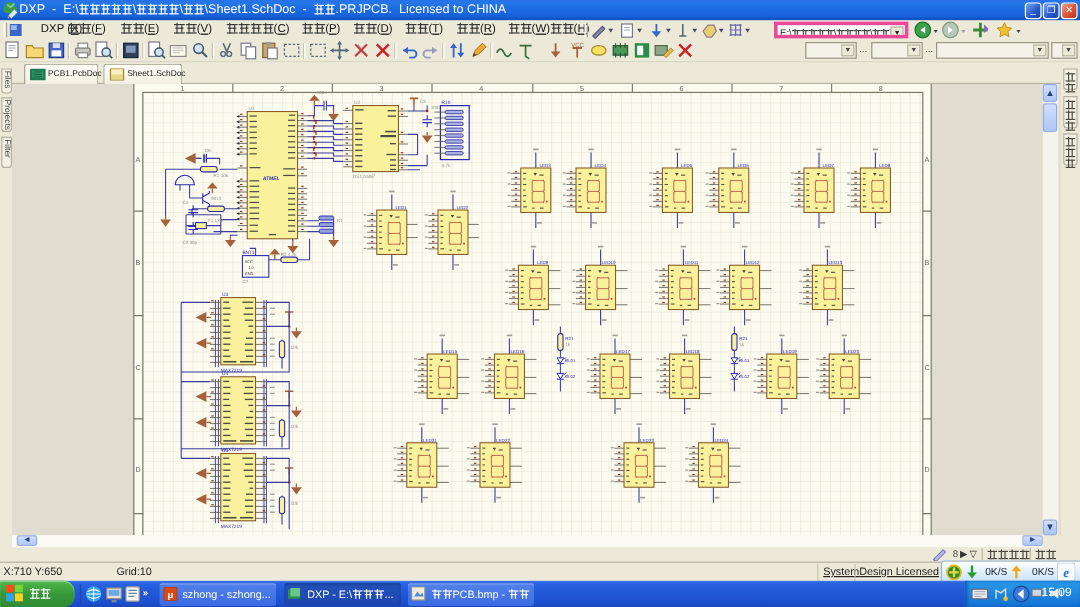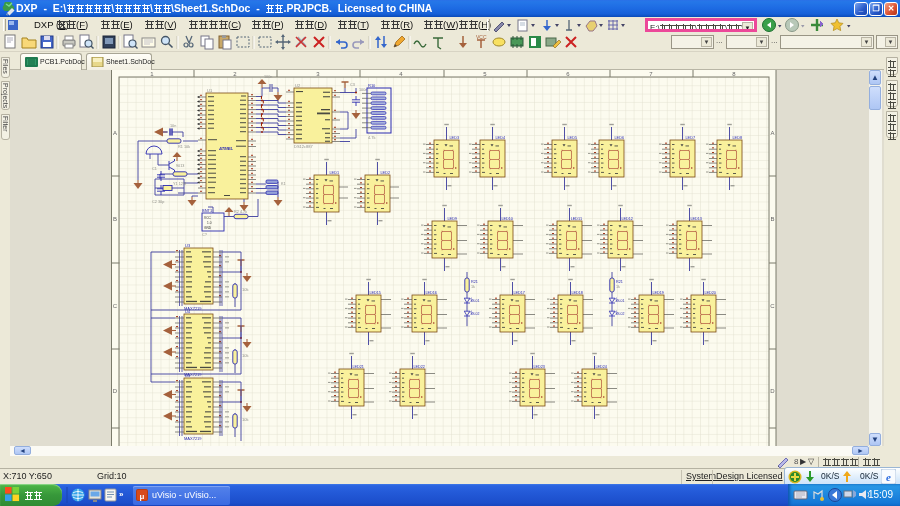--- a/index.html
+++ b/index.html
@@ -1,18 +1,18 @@
 <!DOCTYPE html>
 <html><head><meta charset="utf-8">
 <style>
 *{margin:0;padding:0;box-sizing:border-box}
 html,body{width:900px;height:506px;overflow:hidden;font-family:"Liberation Sans",sans-serif;background:#ECE9D8}
 .abs{position:absolute}
 #root{position:relative;width:900px;height:506px}
-#title{left:0;top:0;width:900px;height:17px;background:linear-gradient(#2a70e8 0%,#2577e8 10%,#1e6ce4 45%,#1660d8 82%,#0a4ab8 100%);color:#fff;font-size:10.5px;font-weight:bold;line-height:17px;white-space:nowrap}
+#title{left:0;top:0;width:900px;height:17px;background:linear-gradient(#2a70e8 0%,#2577e8 10%,#1e6ce4 45%,#1660d8 82%,#0a4ab8 100%);color:#fff;font-size:10.5px;font-weight:normal;line-height:17px;white-space:nowrap}
 #title .txt{position:absolute;left:16px;top:0}
 .tbtn{position:absolute;top:2px;width:14px;height:14px;border-radius:3px;border:1px solid #fff;font-size:8px;color:#fff;text-align:center;line-height:12px}
 .tbtn.b{background:linear-gradient(135deg,#79a5ef,#2557c8 60%,#1c46ad)}
 .tbtn.r{background:linear-gradient(135deg,#f2a287,#dd5535 55%,#b43317)}
 .k,.kw,.kt{display:inline-block;position:relative;vertical-align:-1px;background-repeat:no-repeat}
 .k{width:9px;height:9px;margin:0 0.5px;background-image:linear-gradient(#3a3a3a,#3a3a3a),linear-gradient(#3a3a3a,#3a3a3a),linear-gradient(#3a3a3a,#3a3a3a),linear-gradient(#3a3a3a,#3a3a3a),linear-gradient(#3a3a3a,#3a3a3a);background-size:9px 1px,7px 1px,9px 1px,1px 9px,1px 6px;background-position:0 1px,1px 4px,0 8px,2px 0,6px 2px}
 .kw{width:8px;height:9px;margin:0 0.5px;background-image:linear-gradient(#fff,#fff),linear-gradient(#fff,#fff),linear-gradient(#fff,#fff),linear-gradient(#fff,#fff),linear-gradient(#fff,#fff);background-size:8px 1px,6px 1px,8px 1px,1px 9px,1px 6px;background-position:0 1px,1px 4px,0 8px,2px 0,5px 2px}
 .kt{width:8px;height:8px;margin:0 0.5px;background-image:linear-gradient(#4a4a42,#4a4a42),linear-gradient(#4a4a42,#4a4a42),linear-gradient(#4a4a42,#4a4a42),linear-gradient(#4a4a42,#4a4a42);background-size:8px 1px,8px 1px,1px 8px,1px 6px;background-position:0 1px,0 7px,2px 0,5px 1px}
 .addr .kt{width:7px;height:7px;margin:0;background-size:7px 1px,7px 1px,1px 7px,1px 5px;background-position:0 1px,0 6px,2px 0,4px 1px}
 #menu{left:0;top:17px;width:900px;height:16px;background:#ECE9D8;font-size:9.5px;color:#111;line-height:16px;white-space:nowrap}
@@ -32,21 +32,21 @@
 #editor{left:10px;top:70px;width:874px;height:376px;background:#e0ddd0;overflow:hidden}
 #vscroll{left:869px;top:70px;width:13px;height:376px;background:#f4f3ec}
 #hscroll{left:10px;top:446px;width:859px;height:10px;background:#fbfaf4}
 .sbtn{position:absolute;background:linear-gradient(#cfdefc,#aec6f4);border:1px solid #93aede;border-radius:2px;color:#23427f;text-align:center;font-weight:bold}
 #minibar{left:700px;top:456px;width:200px;height:12px;background:#ECE9D8;font-size:8px;color:#333}
 #status{left:0;top:468px;width:900px;height:16px;background:#ECE9D8;border-top:1px solid #b5b2a2;font-size:9px;color:#222;line-height:15px}
 #netw{left:784px;top:467px;width:137px;height:18px;background:linear-gradient(#feffff,#d9eafb 70%,#cfe4fa);border:1px solid #9ab6d4;border-radius:3px 3px 0 0;z-index:30;font-size:9px;color:#123;font-weight:bold}
 #taskbar{left:0;top:484px;width:900px;height:22px;background:linear-gradient(#3f79e8 0%,#2a63e0 8%,#2258d6 45%,#1c4ecb 85%,#1845bd 100%);z-index:40}
 #startbtn{position:absolute;left:0;top:0;width:62px;height:22px;background:linear-gradient(#4fb848,#37983a 50%,#2f8c33);border-radius:0 9px 9px 0;box-shadow:inset 0 1px 1px #8fd88a;color:#fff;font-style:italic;font-weight:bold;font-size:11px;line-height:22px}
 .taskbtn{position:absolute;top:2px;height:19px;background:linear-gradient(#5382ea,#3a6ae2);border-radius:2px;box-shadow:inset 0 1px 0 #7fa3f2;color:#fff;font-size:9px;line-height:18px;white-space:nowrap;overflow:hidden}
-#tray{position:absolute;right:0;top:0;width:112px;height:22px;background:linear-gradient(#2a9be8,#1272d4);box-shadow:inset 2px 0 3px #0e57b0;color:#fff;font-size:10px;line-height:22px}
+#tray{position:absolute;right:0;top:0;width:96px;height:22px;background:linear-gradient(#2a9be8,#1272d4);box-shadow:inset 2px 0 3px #0e57b0;color:#fff;font-size:10px;line-height:22px}
 </style></head>
 <body>
 <div id="root">
 <div class="abs" id="title">
  <svg class="abs" style="left:2px;top:2px" width="14" height="14" viewBox="0 0 14 14">
         <path d="M2 3a4 4 0 0 1 8 0a3.5 3.5 0 0 1 1 6H3a3.5 3.5 0 0 1-1-6z" fill="#3a9a4a"></path>
         <path d="M4 2l3 2 3-3" stroke="#7ad890" stroke-width="1.4" fill="none"></path>
         <path d="M5 11l5-5 2.5 2.5-5 5z" fill="#dfe3ea"></path>
         <path d="M5 11l1 2.5L4 13z" fill="#98a2b0"></path>
       </svg>
@@ -891,21 +891,35 @@
           <path d="M3 4h7M3 6.5h7M3 9h5" stroke="#68a" stroke-width="0.9"></path>
         </g>
         <text x="119" y="13" font-size="8" fill="#fff" font-weight="bold">»</text>
       </svg>
  <div class="taskbtn" style="left:133px;width:97px">
   <svg style="position:absolute;left:3px;top:3px" width="12" height="12">
           <rect width="12" height="12" rx="2" fill="#b83c14"></rect>
           <rect x="1" y="1" width="10" height="10" rx="1" fill="#d84a1a"></rect>
           <text x="6" y="9.5" text-anchor="middle" font-size="8" fill="#fff" font-weight="bold">μ</text>
         </svg>
-  <span style="position:absolute;left:19px">uVisio - uVisio...</span>
+  <span style="position:absolute;left:19px">szhong - szhong...</span>
+      </div>
+ <div class="taskbtn" style="left:237px;width:97px;background:linear-gradient(#2452b8,#1c46ae);box-shadow:inset 0 1px 2px #123a90">
+  <svg style="position:absolute;left:3px;top:3px" width="12" height="12">
+          <rect x="0" y="2" width="10" height="8" rx="1" fill="#2f8f4f"></rect>
+          <rect x="2" y="1" width="8" height="7" fill="#68c888"></rect>
+        </svg>
+  <span style="position:absolute;left:19px">DXP - E:\<span class="kw" style="width:8px;height:8px"></span><span class="kw" style="width:8px;height:8px"></span><span class="kw" style="width:8px;height:8px"></span>...</span>
+      </div>
+ <div class="taskbtn" style="left:340px;width:105px">
+  <svg style="position:absolute;left:3px;top:3px" width="12" height="12">
+          <rect width="11" height="11" fill="#f0ead8" stroke="#998"></rect>
+          <path d="M2 8l3-4 2 3 2-2 1 3z" fill="#4a8ad8"></path>
+        </svg>
+  <span style="position:absolute;left:19px"><span class="kw" style="width:8px;height:8px"></span><span class="kw" style="width:8px;height:8px"></span>PCB.bmp - <span class="kw" style="width:8px;height:8px"></span><span class="kw" style="width:8px;height:8px"></span></span>
       </div>
  <div id="tray">
         <svg width="86" height="22" style="position:absolute;left:0;top:0">
           <g transform="translate(6,7)">
             <rect width="13" height="8" rx="1" fill="#e8e8f0" stroke="#667"></rect>
             <path d="M2 2h9M2 4h9M2 6h6" stroke="#99a" stroke-width="0.7"></path>
           </g>
           <g transform="translate(24,5)">
             <path d="M2 10V3l4 2 4-3v8" stroke="#ddd" stroke-width="1.2" fill="none"></path>
             <circle cx="10" cy="10" r="2" fill="#e8c030"></circle>

